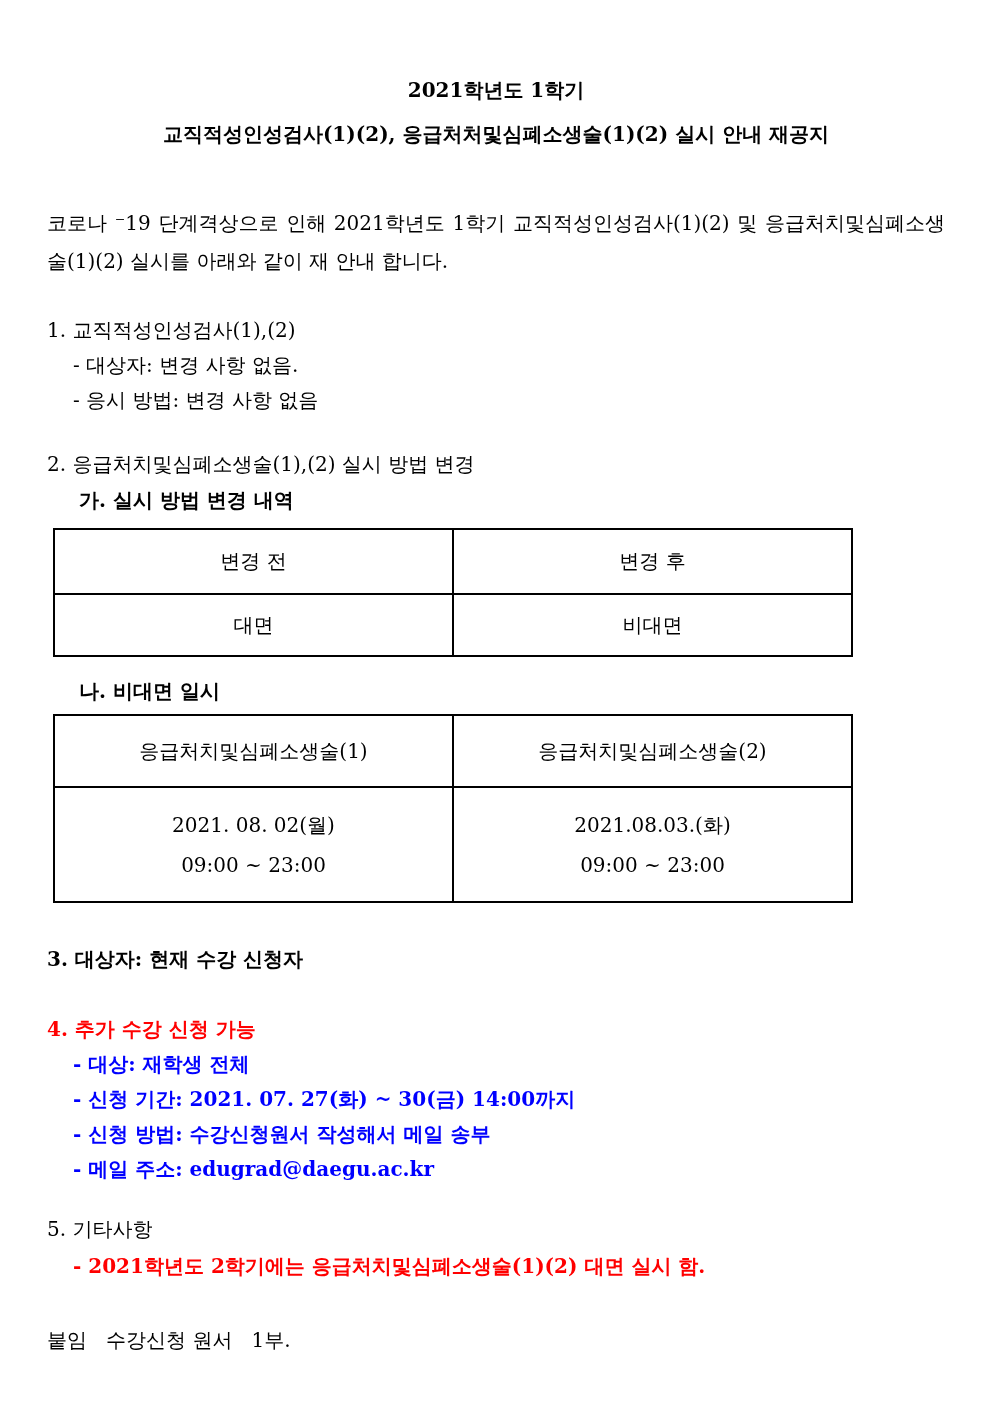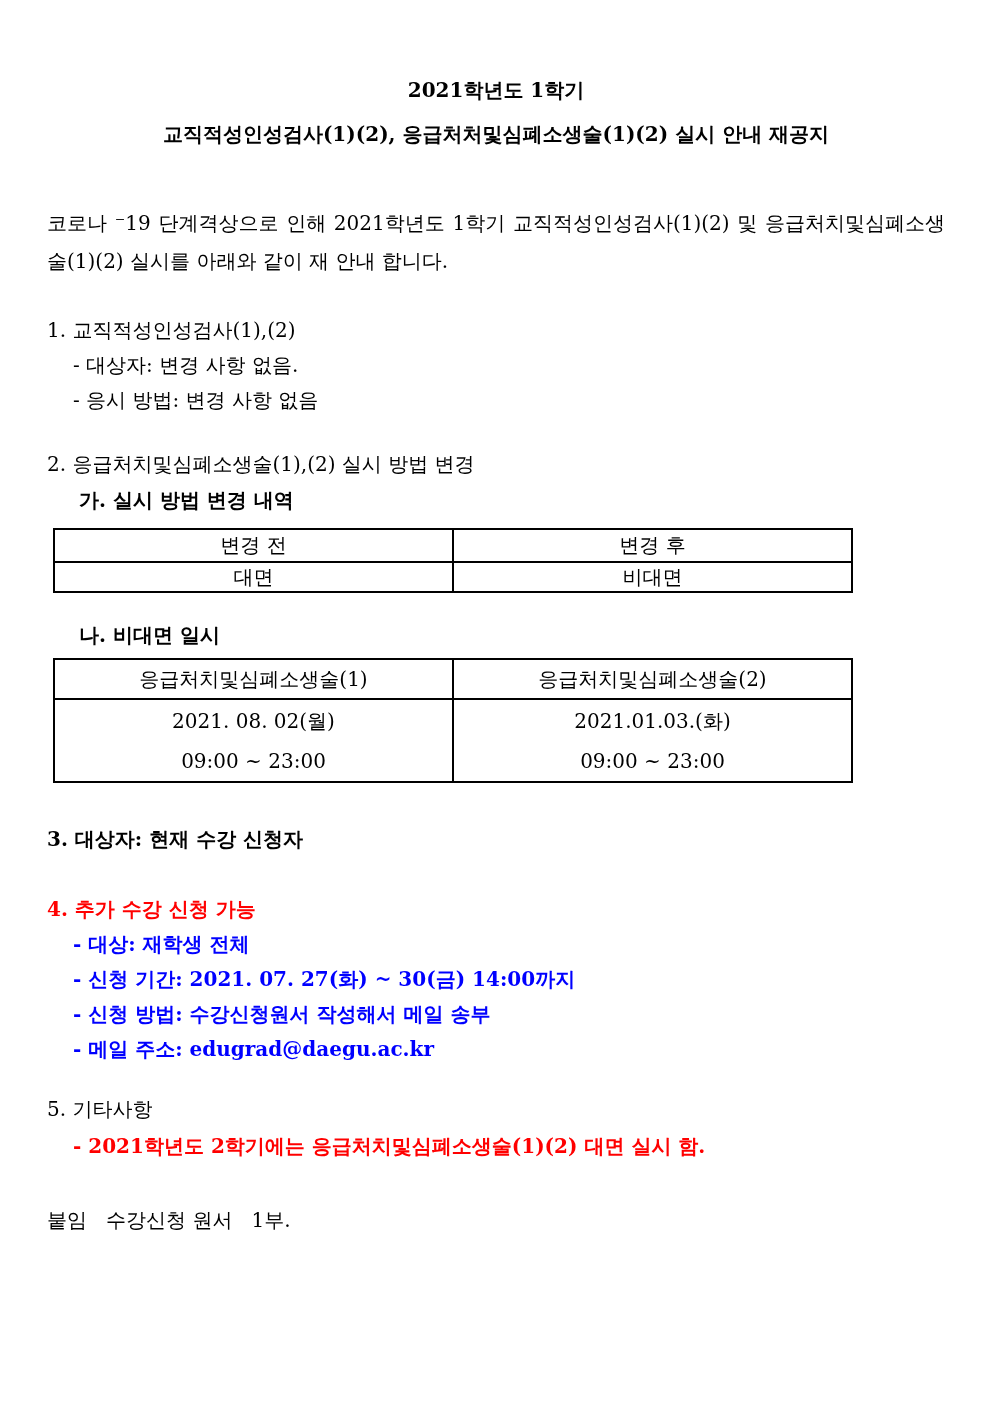--- a/index.html
+++ b/index.html
@@ -31,37 +31,37 @@
     word-break: break-all;
   }
 
   .sec-heading { line-height: 28px; }
   .sec1 { margin-top: 36px; }
   .dash-item { line-height: 28px; margin-top: 7px; margin-left: 26px; }
 
   .sec2 { margin-top: 36px; }
   .sub-heading { line-height: 28px; margin-left: 32px; font-weight: bold; }
   .sub-a { margin-top: 8px; }
-  .sub-b { margin-top: 28px; }
+  .sub-b { margin-top: 20px; }
   .sub-c { margin-top: 36px; }
   .sub-c .blue-part { color: #0000ff; }
 
   table {
     border-collapse: collapse;
     width: 800px;
     margin-left: 6px;
     table-layout: fixed;
   }
   .t1 { margin-top: 14px; }
   .t2 { margin-top: 9px; }
   th, td {
     border: 2px solid #000000;
     text-align: center;
     font-weight: normal;
-    padding: 0;
+    padding: 16px;
   }
   .t1 th { height: 31px; }
   .t1 td { height: 28px; }
   .t2 th { height: 38px; border-radius: 17px; }
   .t2 td { height: 81px; vertical-align: middle; }
   .cell-line { line-height: 40px; }
 
   .sec3 { margin-top: 42px; font-weight: bold; }
   .sec4 { margin-top: 42px; color: #ff0000; font-weight: bold; }
   .blue-item { color: #0000ff; font-weight: bold; }
@@ -113,21 +113,21 @@
           <tr>
         <th>응급처치및심폐소생술(1)</th>
         <th>응급처치및심폐소생술(2)</th>
       </tr>
       <tr>
         <td>
           <div class="cell-line">2021. 08. 02(월)</div>
           <div class="cell-line">09:00 ~ 23:00</div>
         </td>
         <td>
-          <div class="cell-line">2021.01.03.(화)</div>
+          <div class="cell-line">2021.08.03.(화)</div>
           <div class="cell-line">09:00 ~ 23:00</div>
         </td>
       </tr>
     </tbody>
       </table>
 
   </div>
 
   <div class="sec-heading sec3">3. 대상자: 현재 수강 신청자</div>
 

